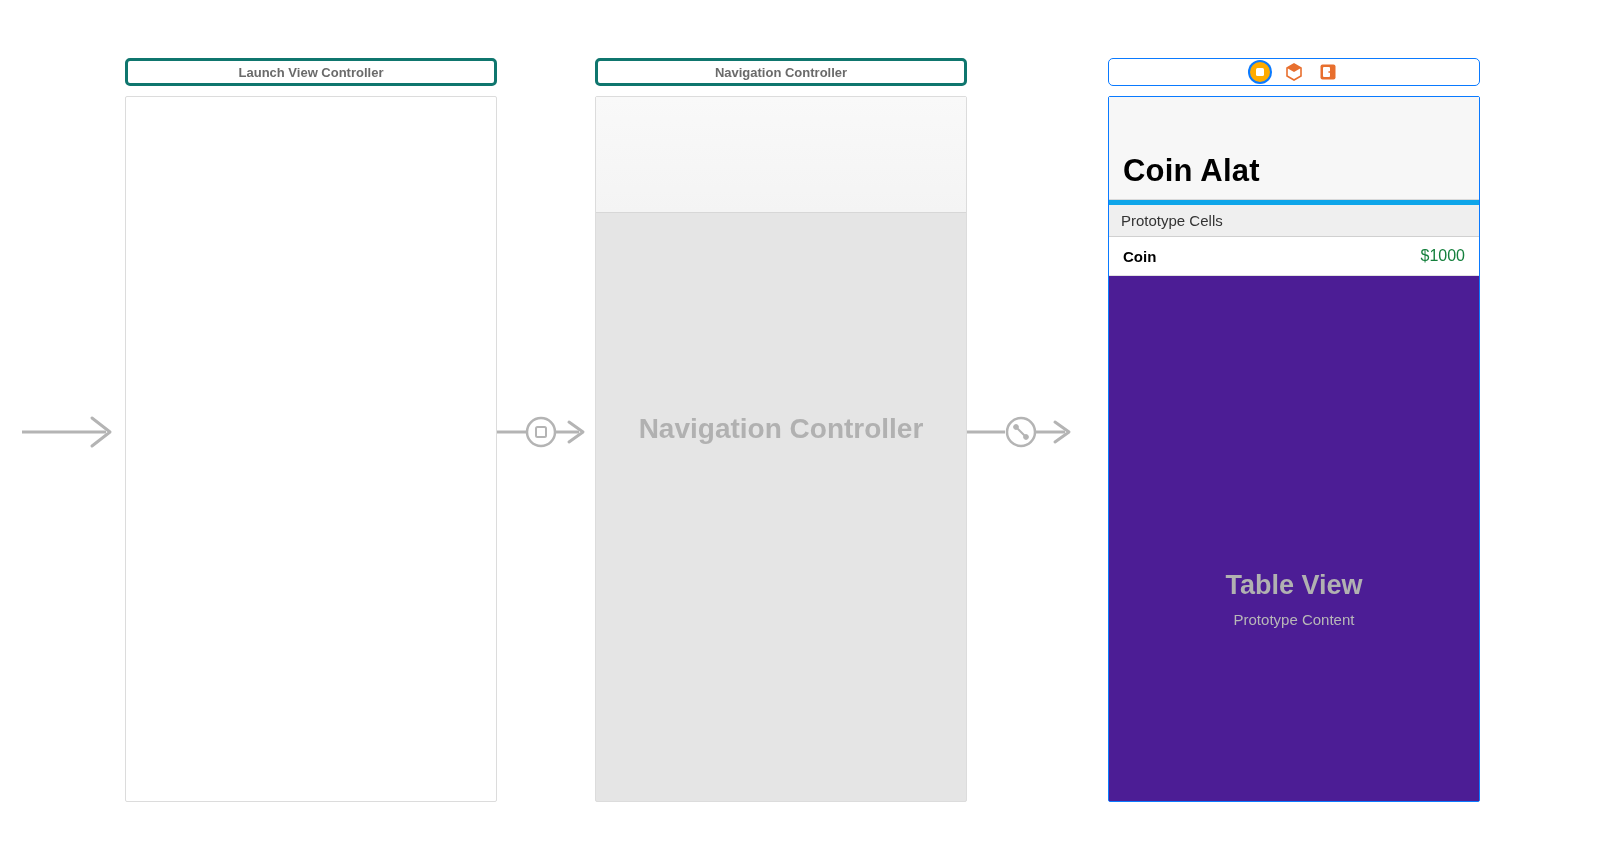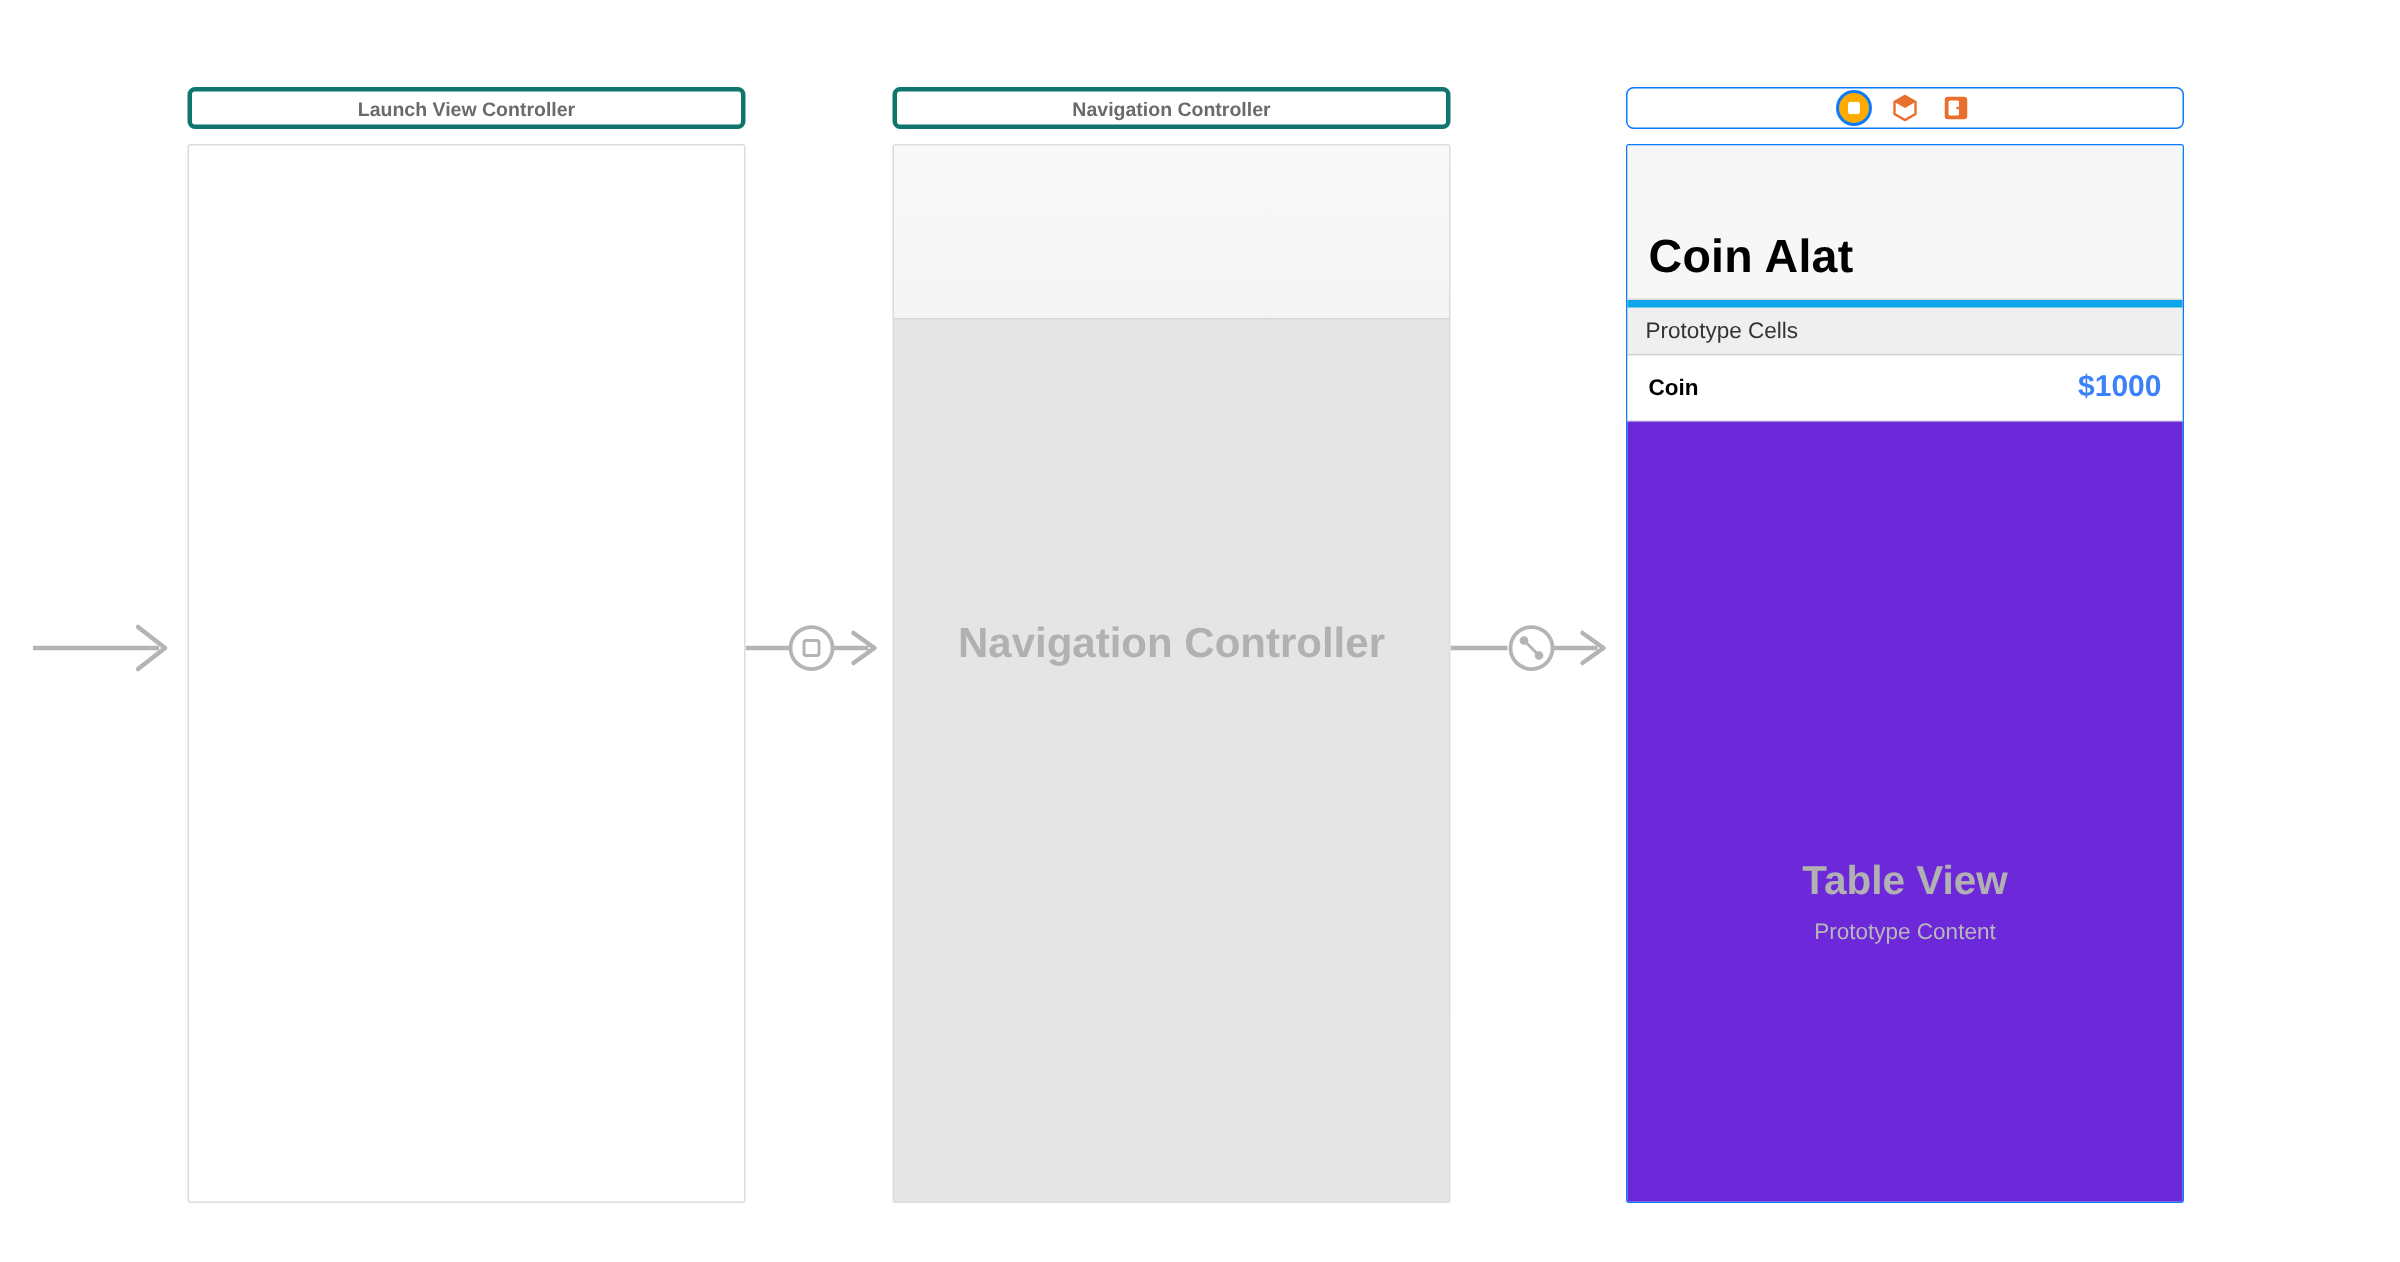--- a/index.html
+++ b/index.html
@@ -26,29 +26,29 @@
   #scene1 .scene-body { height: 706px; background:#ffffff; }
 
   
   #scene2 { left: 595px; top: 58px; width: 372px; }
   #scene2 .scene-body { height: 706px; background:#e5e5e5; display:flex; flex-direction:column; }
   .nav-bar-area { height: 116px; background: linear-gradient(#f9f9f9, #f4f4f4); border-bottom: 1px solid #d7d7d7; }
   .nav-content { flex:1; display:flex; align-items:flex-start; justify-content:center; overflow:hidden; }
   .nav-big { font-size: 28px; font-weight:600; color:#b1b1b1; margin-top: 200px; }
 
   
-  #scene3 { left: 1084px; top: 58px; width: 372px; }
+  #scene3 { left: 1108px; top: 58px; width: 372px; }
   #scene3 .scene-body { height: 706px; background:#e3e3e3; display:flex; flex-direction:column; }
   .navbar3 { background:#f7f7f7; border-bottom: 1px solid #d9d9d9; padding: 56px 14px 10px 14px; }
   .large-title { font-size: 31px; font-weight: 800; color:#000; letter-spacing: 0.2px; }
   .proto-label { font-size: 15px; color:#333; background:#efefef; border-top:5px solid #0ea5e9; border-bottom:1px solid #d0d0d0; padding: 7px 12px; }
   .cell-row { background:#fff; display:flex; justify-content:space-between; align-items:center; padding: 10px 14px; border-bottom:1px solid #e2e2e2; }
   .cell-title { font-size: 15px; font-weight:700; color:#000; }
-  .cell-detail { font-size: 20px; font-weight:700; color:#3b82f6; }
-  .table-fill { flex:1; background:#6d28d9; display:flex; flex-direction:column; align-items:center; justify-content:center; gap:10px; padding-top:120px;}
+  .cell-detail { font-size: 16px; font-weight:400; color:#15803d; }
+  .table-fill { flex:1; background:#4c1d95; display:flex; flex-direction:column; align-items:center; justify-content:center; gap:10px; padding-top:120px;}
   .tv-big { font-size: 27px; font-weight:600; color:#b1b1b1; }
   .tv-sub { font-size: 15px; color:#b8b8b8; }
 
   
   .arrow { position:absolute; stroke:#b4b4b4; fill:#b4b4b4; }
   .segue-circle { stroke:#b4b4b4; fill:#fff; }
 </style>
 </head>
 <body>
 

